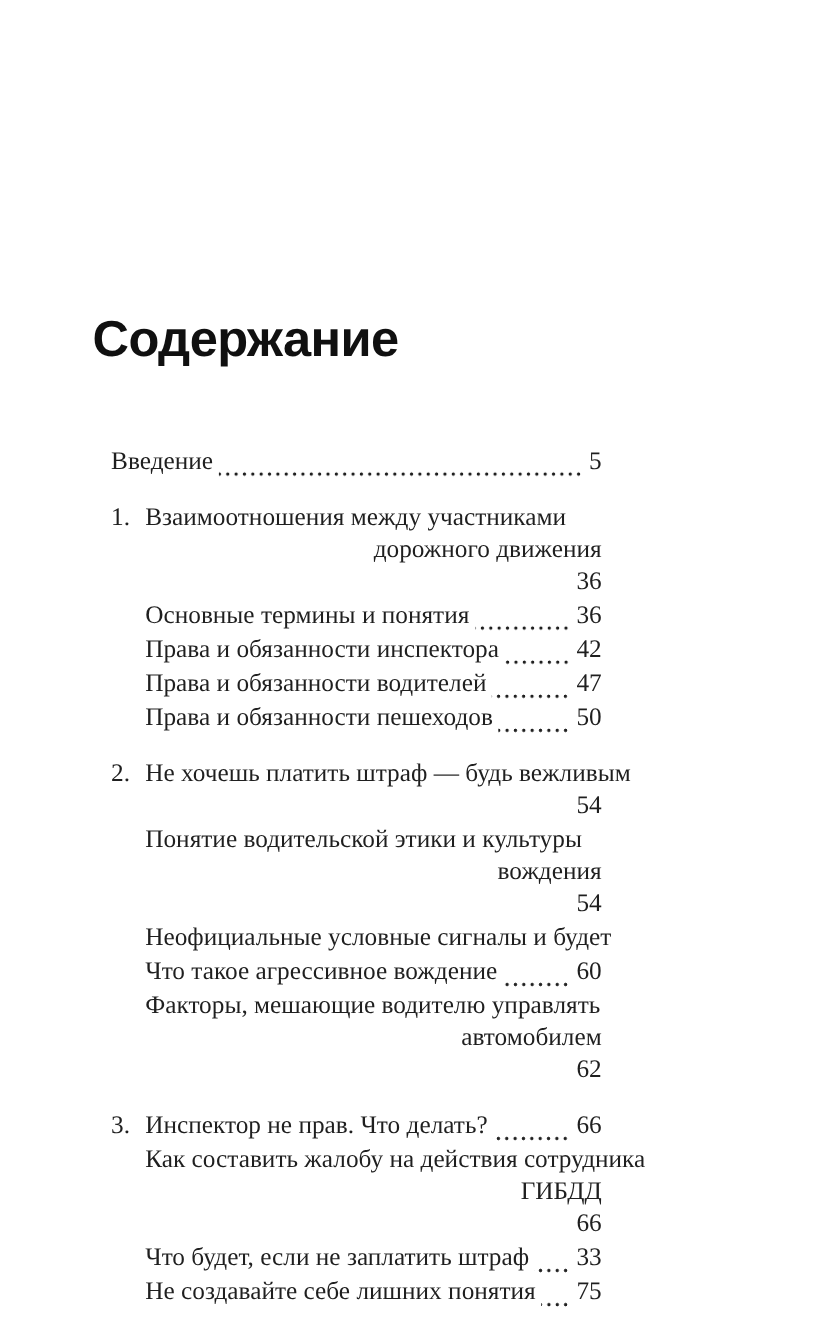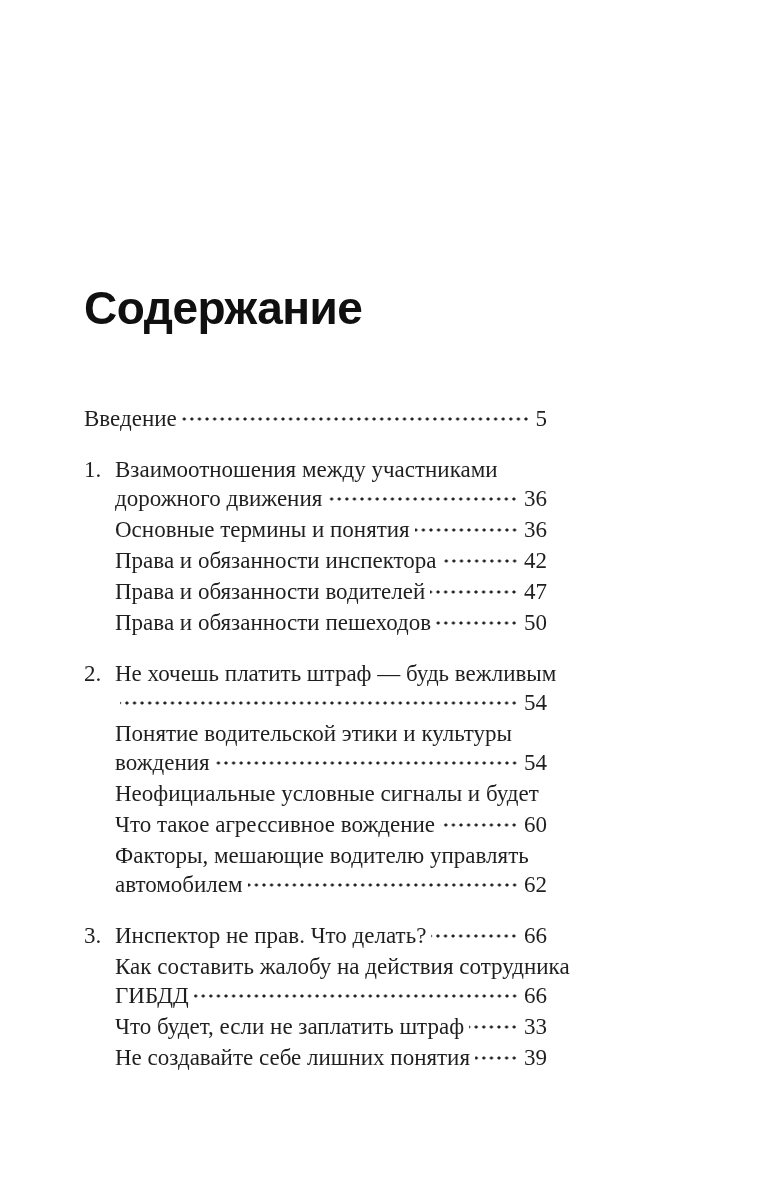--- a/index.html
+++ b/index.html
@@ -30,23 +30,24 @@
   .toc {
     margin-top: 70px;
     font-size: 23px;
     line-height: 29px;
   }
   .entry.intro   { margin-top: 0; }
   .entry.chapter { margin-top: 22px; }
   .entry.section { margin-top: 2px; }
   .line {
     display: flex;
-    align-items: center;
+    align-items: flex-end;
+    margin-left: 17px;
   }
-  .line.cont { padding-left: 31px; }
+  .line.cont { padding-left: 31px; flex-direction: column; }
   .section .line { padding-left: 31px; }
   .num {
     flex: 0 0 31px;
   }
   .txt {
     flex: 0 1 auto;
     white-space: nowrap;
   }
   .dots {
     flex: 1 1 0;
@@ -178,17 +179,17 @@
         <div class="line">
           <span class="txt">Что будет, если не заплатить штраф</span>
           <span class="dots"></span>
           <span class="pg">33</span>
         </div>
       </div>
       <div class="entry section">
         <div class="line">
           <span class="txt">Не создавайте себе лишних понятия</span>
           <span class="dots"></span>
-          <span class="pg">39</span>
+          <span class="pg">75</span>
         </div>
       </div>
     </div>
 </div>
 
 </body></html>

